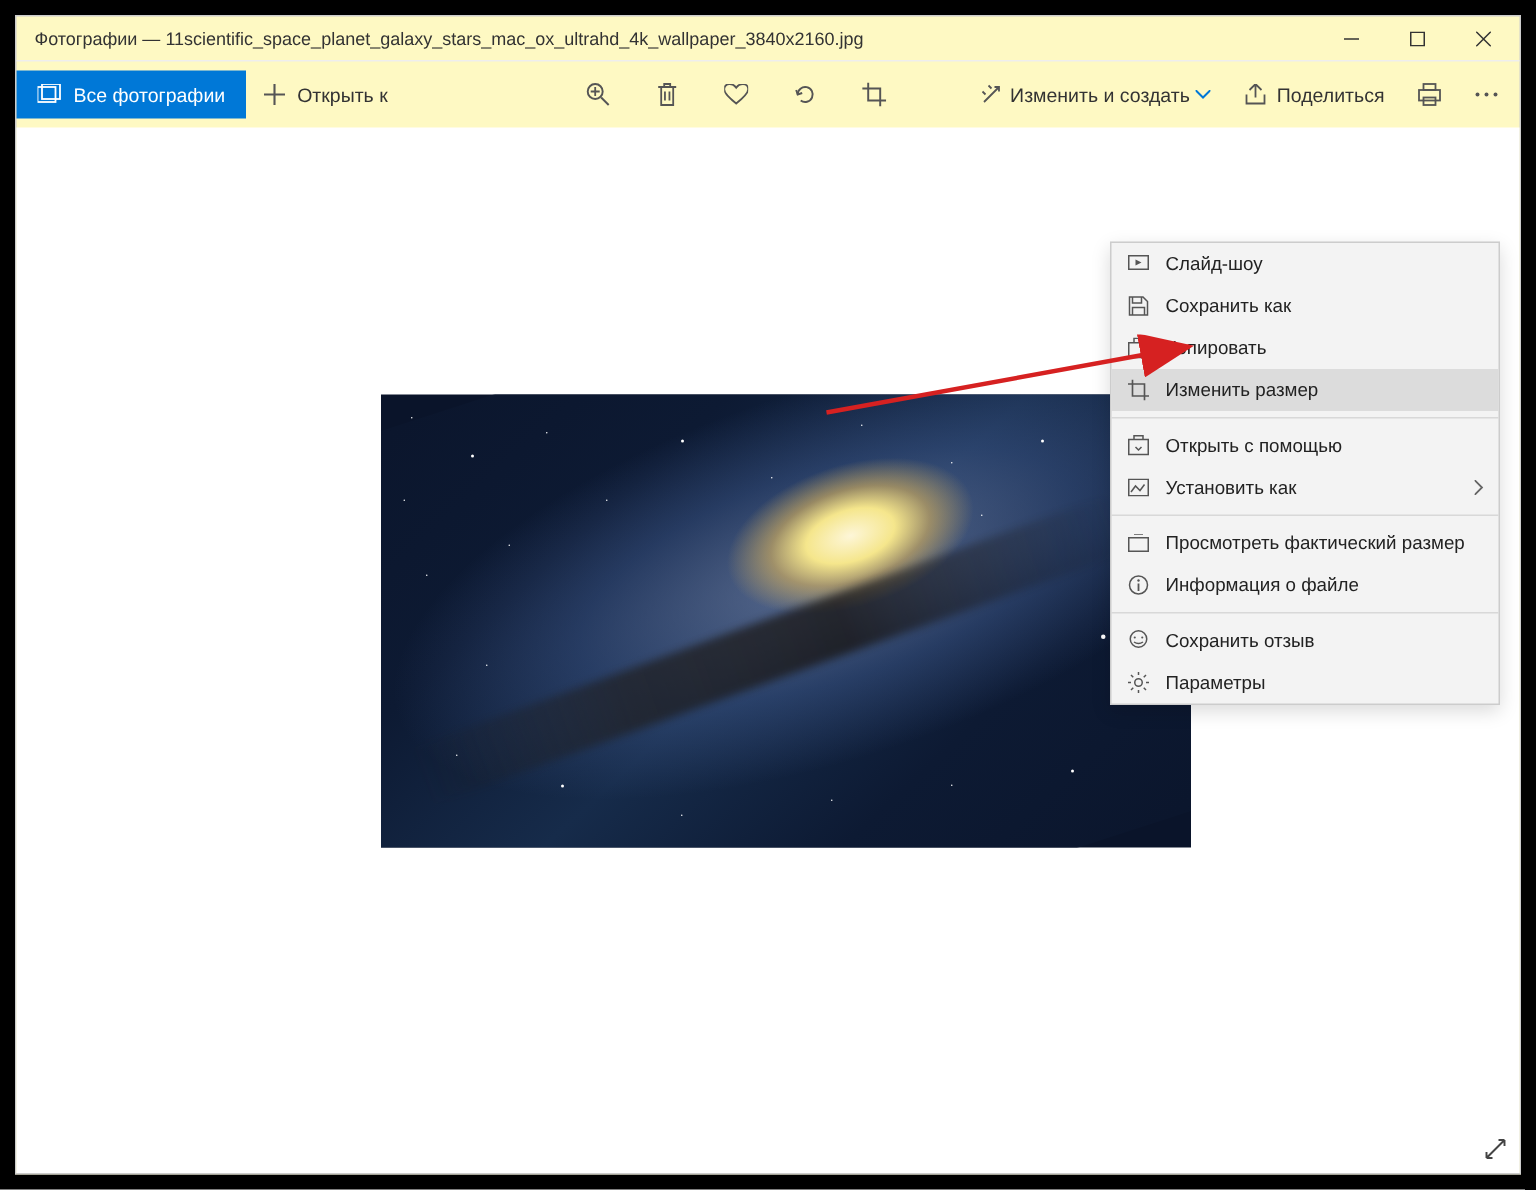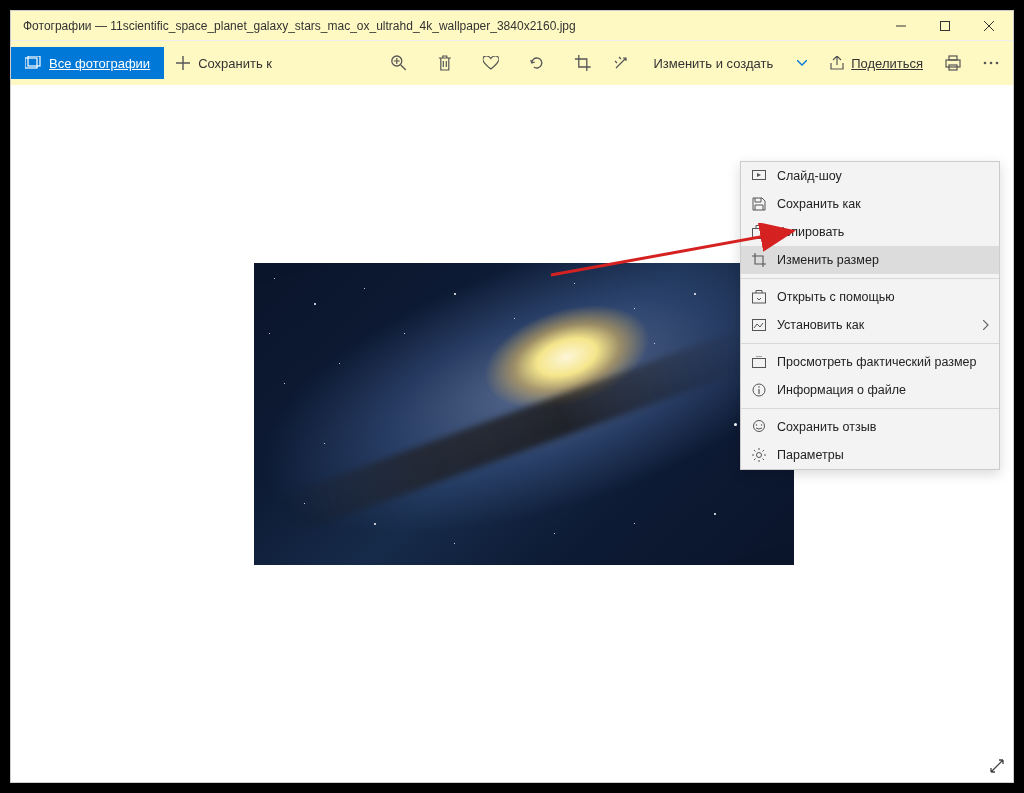--- a/index.html
+++ b/index.html
@@ -52,21 +52,20 @@
     .btn-all {
       background: #0078d7;
       color: #fff;
       height: 32px;
       padding: 0 14px;
       display: flex;
       align-items: center;
       gap: 8px;
       font-size: 13px;
       cursor: pointer;
-      text-decoration: underline;
     }
     .btn-add {
       height: 44px;
       padding: 0 12px;
       display: flex;
       align-items: center;
       gap: 8px;
       color: #333;
       cursor: pointer;
     }
@@ -90,27 +89,27 @@
     .right-tools {
       margin-left: auto;
       display: flex;
       align-items: center;
       gap: 10px;
       padding-right: 8px;
     }
     .edit-btn {
       display: flex;
       align-items: center;
-      gap: 24px;
+      gap: 4px;
       padding: 4px 6px;
       color: #333;
       cursor: pointer;
     }
     .chev { color: #0078d7; }
-    .share-btn { display: flex; align-items: center; gap: 6px; padding: 4px 6px; cursor: pointer; color: #333; text-decoration: underline; }
+    .share-btn { display: flex; align-items: center; gap: 6px; padding: 4px 6px; cursor: pointer; color: #333; }
     .print-btn, .more-btn { width: 28px; height: 28px; display:flex; align-items:center; justify-content:center; cursor:pointer; color:#333; }
     .content {
       flex: 1;
       background: #fff;
       position: relative;
     }
     .photo {
       position: absolute;
       left: 243px;
       top: 178px;
@@ -217,21 +216,21 @@
       <svg width="16" height="14">
           <rect x="0" y="2" width="12" height="10" fill="none" stroke="#fff" stroke-width="1.2"></rect>
           <rect x="3" y="0" width="12" height="10" fill="none" stroke="#fff" stroke-width="1.2"></rect>
         </svg>
       <span>Все фотографии</span>
     </div>
     <div class="btn-add">
       <svg width="14" height="14">
           <path d="M7 0 V14 M0 7 H14" stroke="#555" stroke-width="1.4"></path>
         </svg>
-      <span>Сохранить к</span>
+      <span>Открыть к</span>
     </div>
 
     <div class="center-tools">
       <div class="tool-icon">
         <svg width="16" height="16">
             <circle cx="6" cy="6" r="5" fill="none" stroke="#555" stroke-width="1.3"></circle>
             <line x1="10" y1="10" x2="15" y2="15" stroke="#555" stroke-width="1.3"></line>
             <line x1="3" y1="6" x2="9" y2="6" stroke="#555" stroke-width="1.2"></line>
             <line x1="6" y1="3" x2="6" y2="9" stroke="#555" stroke-width="1.2"></line>
           </svg>

